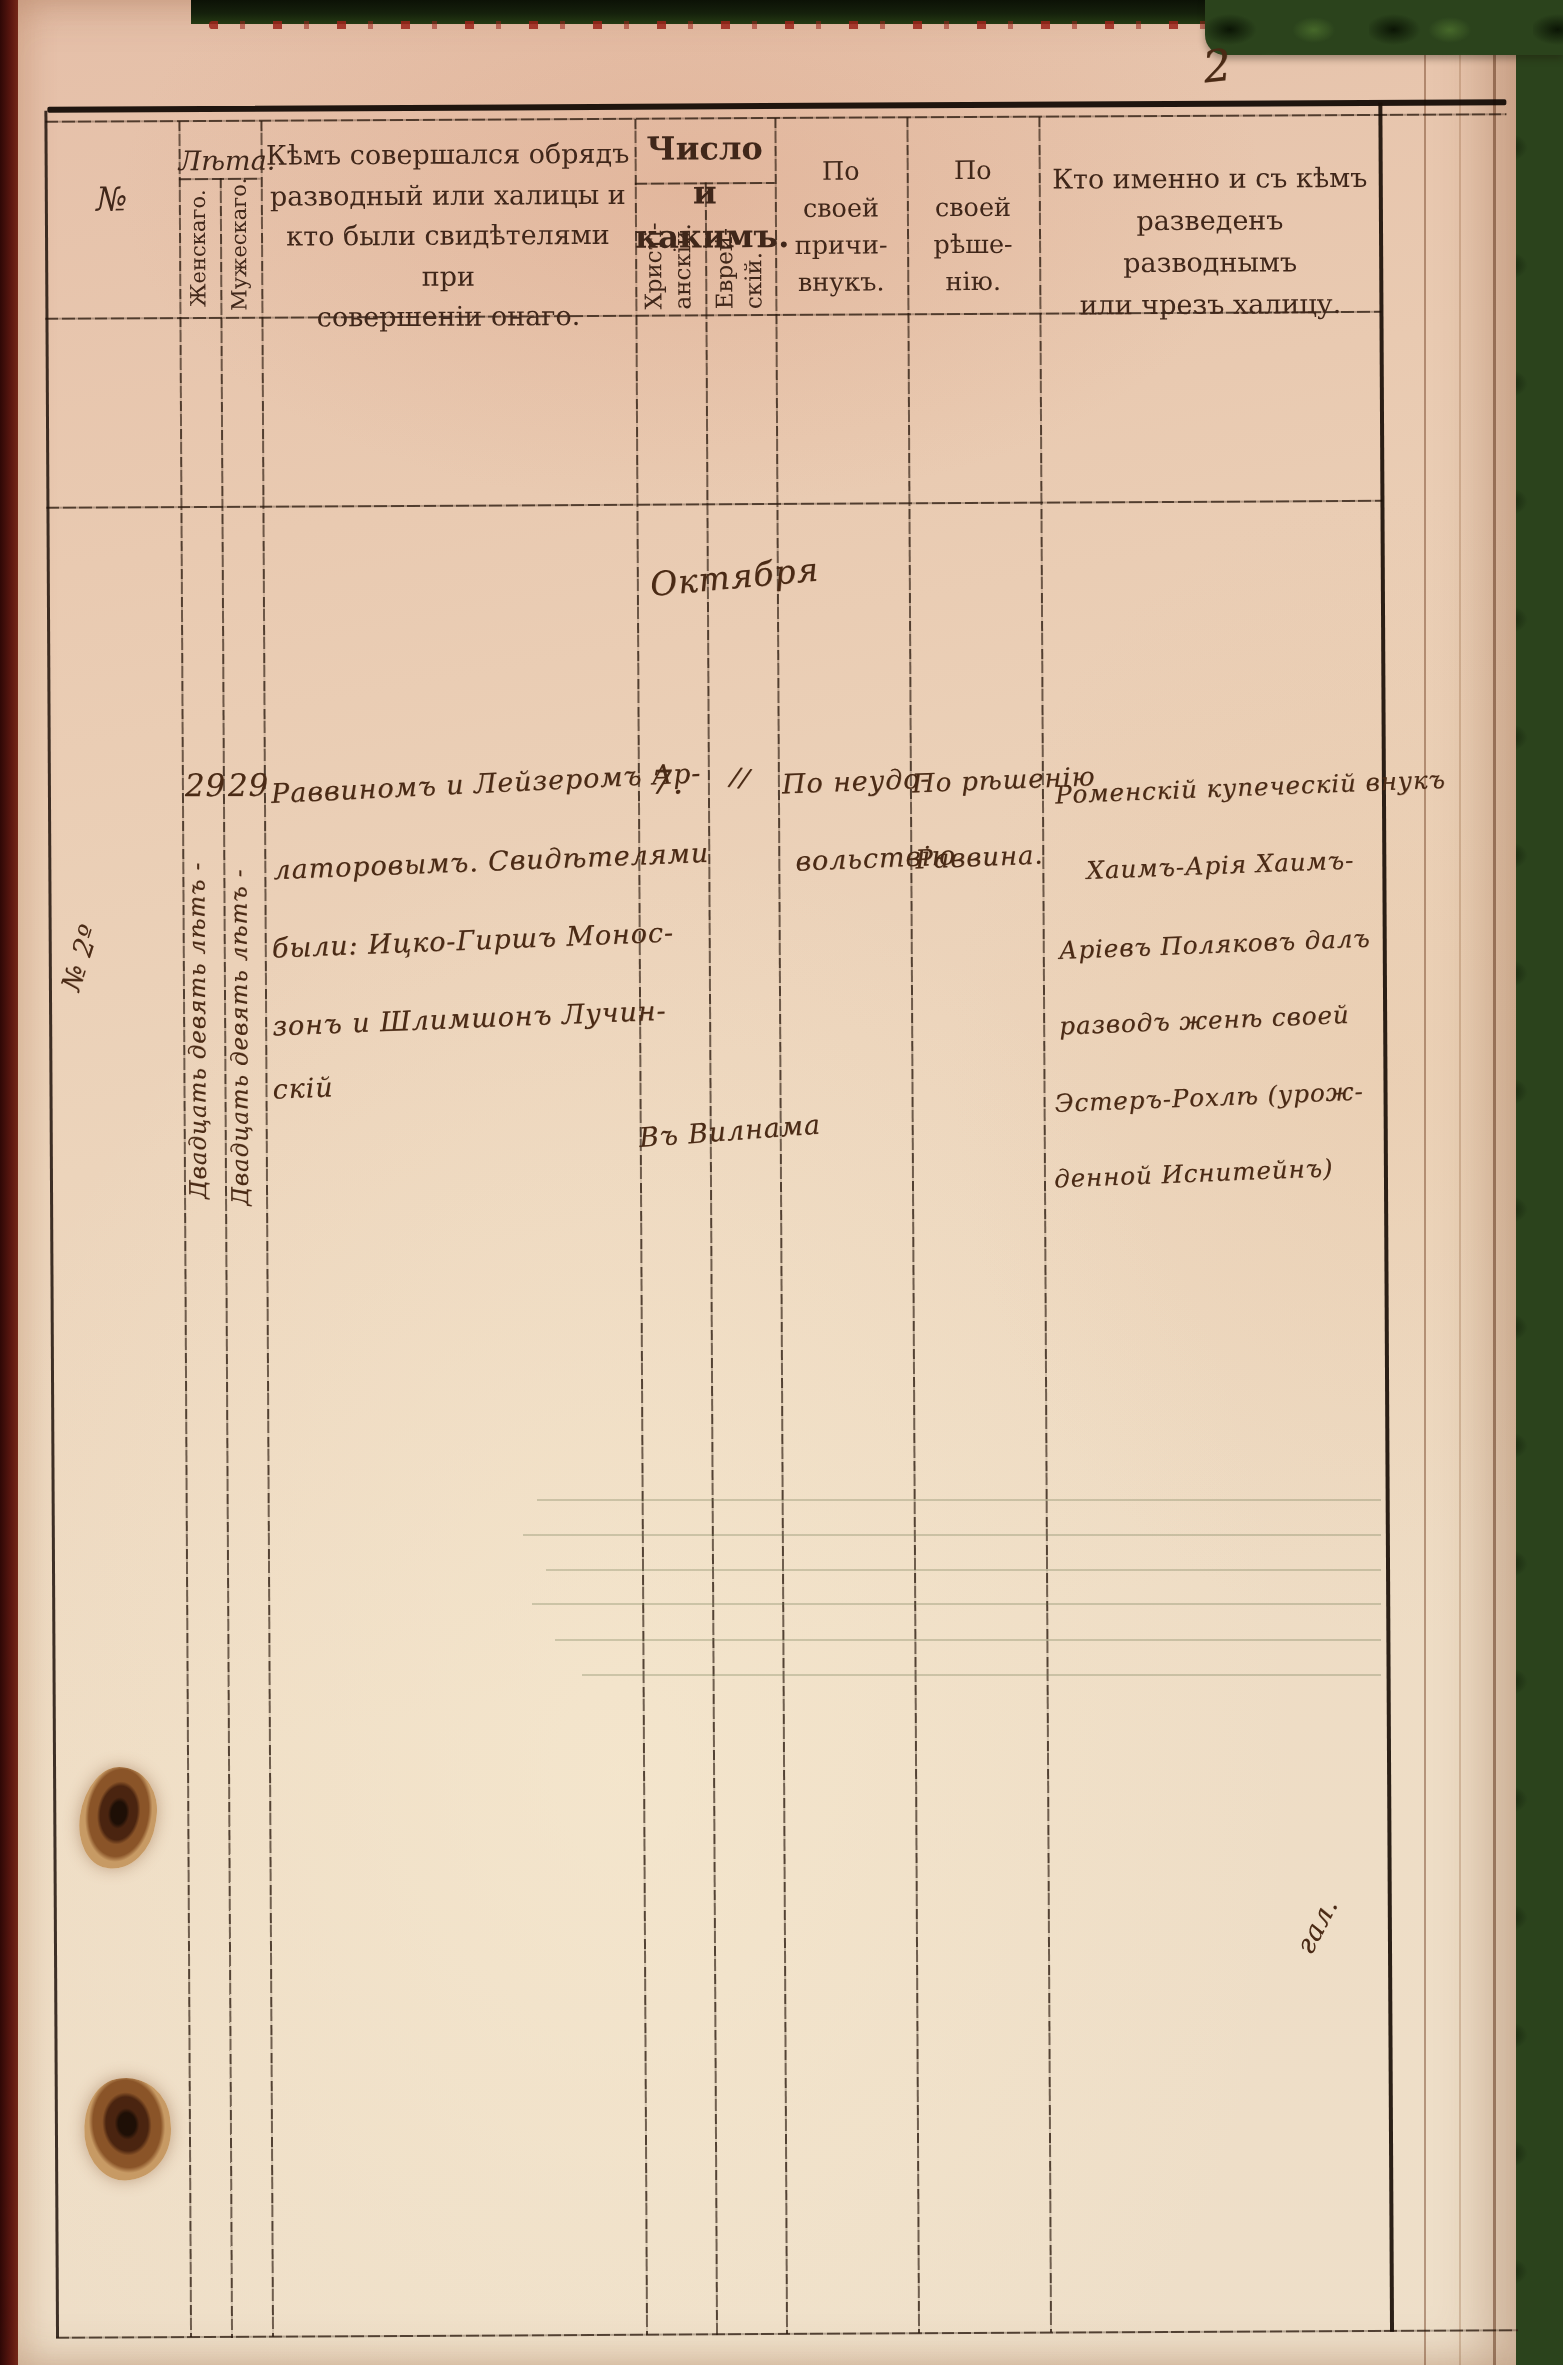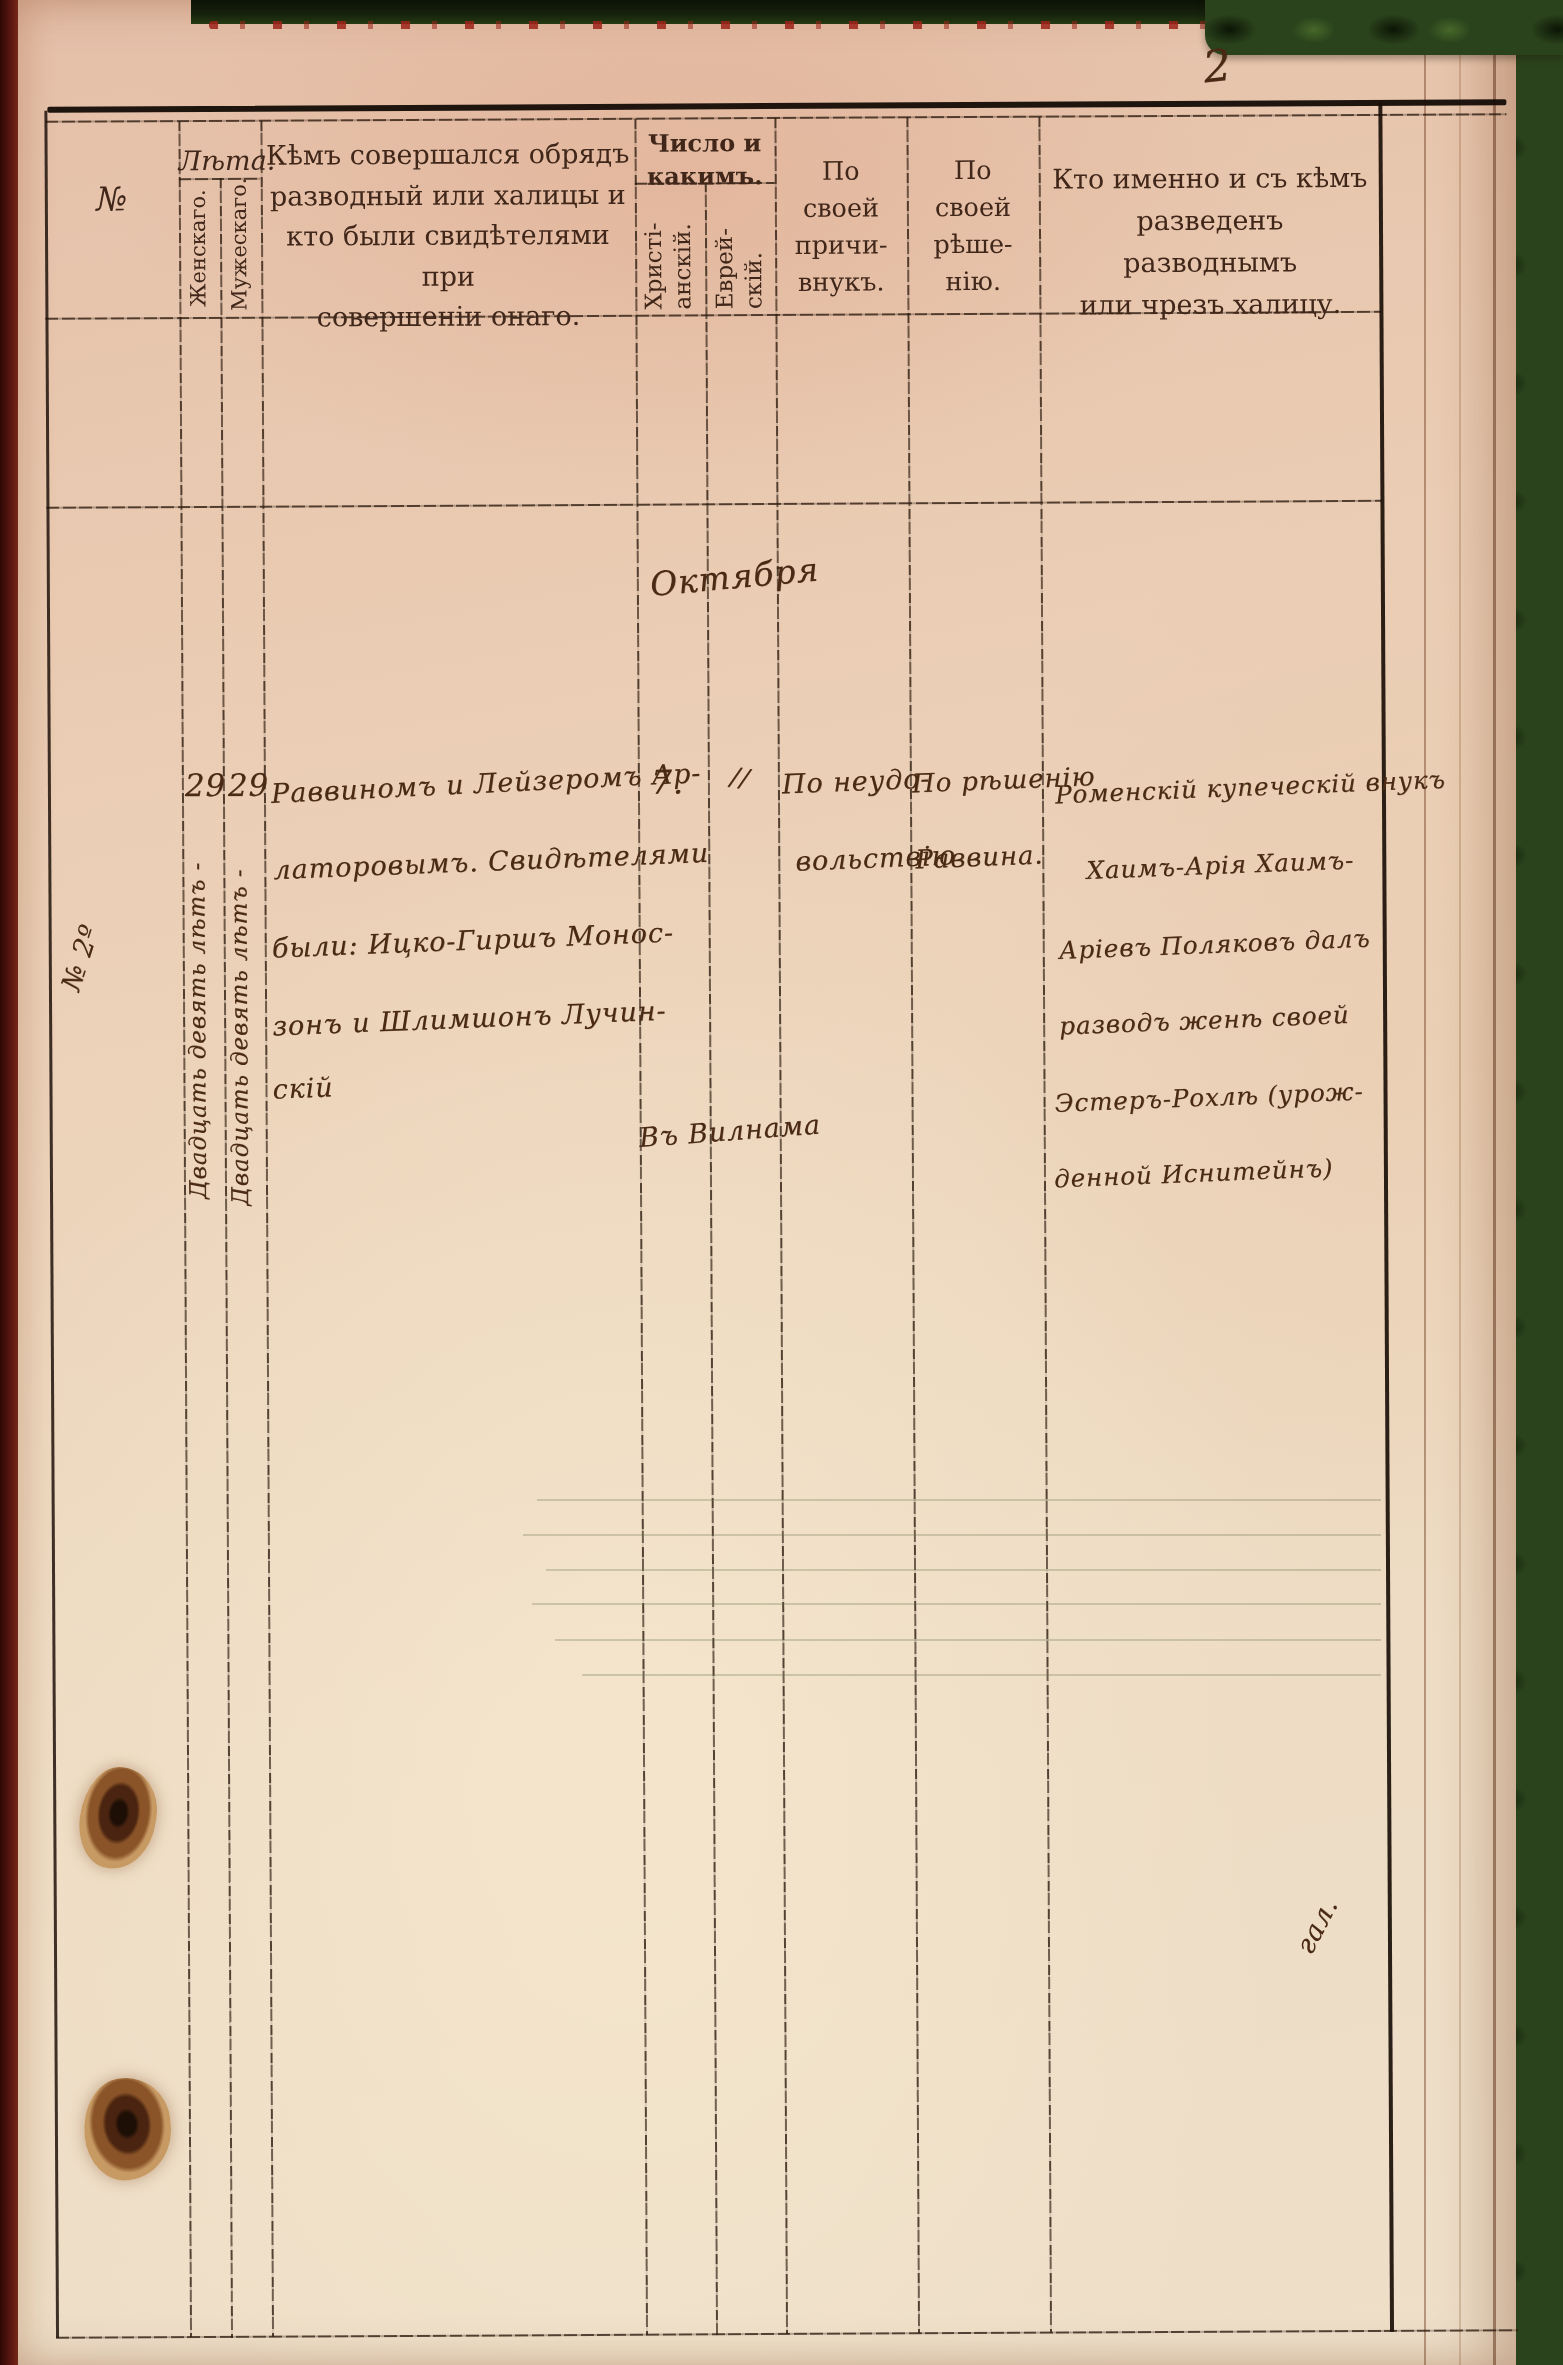--- a/index.html
+++ b/index.html
@@ -97,21 +97,21 @@
     <div class="pr rot" style="left:189px;top:304px;width:136px;font-size:21px;text-align:left;">Женскаго.</div>
     <div class="pr rot" style="left:230px;top:308px;width:142px;font-size:21px;text-align:left;">Мужескаго.</div>
 
     <div class="pr" style="left:269px;top:133px;width:368px;font-size:27px;line-height:1.5;">
       <div>Кѣмъ совершался обрядъ</div>
       <div>разводный или халицы и</div>
       <div>кто были свидѣтелями при</div>
       <div>совершеніи онаго.</div>
     </div>
 
-    <div class="pr" style="left:640px;top:126px;width:140px;font-size:24px;font-weight:700;">
+    <div class="pr" style="left:640px;top:126px;width:140px;font-size:32px;font-weight:700;">
       <div>Число и</div>
       <div>какимъ.</div>
     </div>
     <div class="pr rot" style="left:644px;top:309px;width:124px;font-size:23px;text-align:left;line-height:1.25;">
       <div>Христі-</div>
       <div>анскій.</div>
     </div>
     <div class="pr rot" style="left:715px;top:309px;width:124px;font-size:23px;text-align:left;line-height:1.25;">
       <div>Еврей-</div>
       <div>скій.</div>

